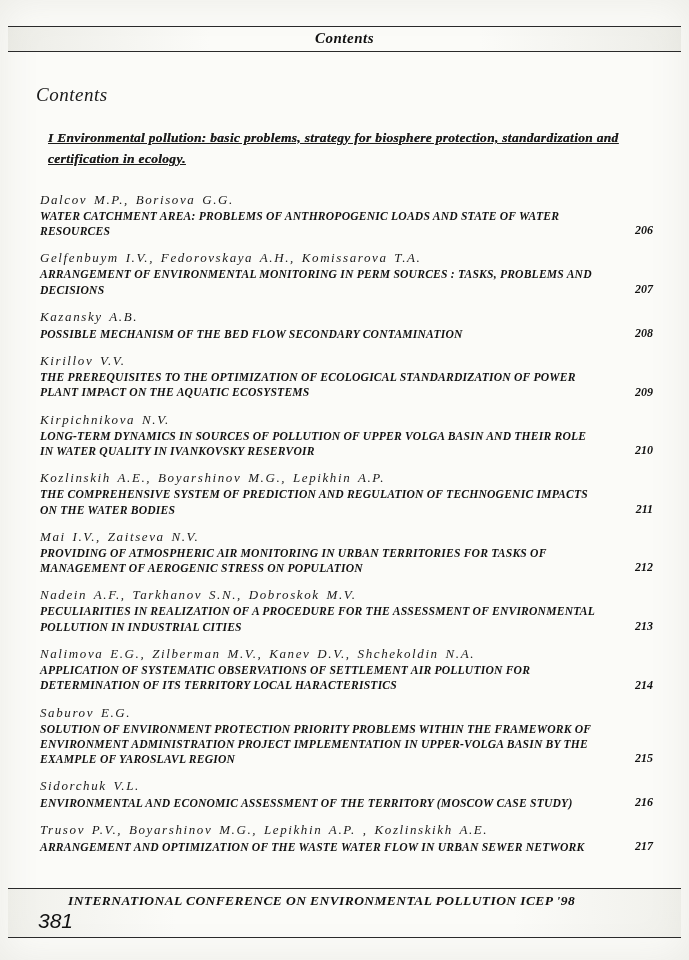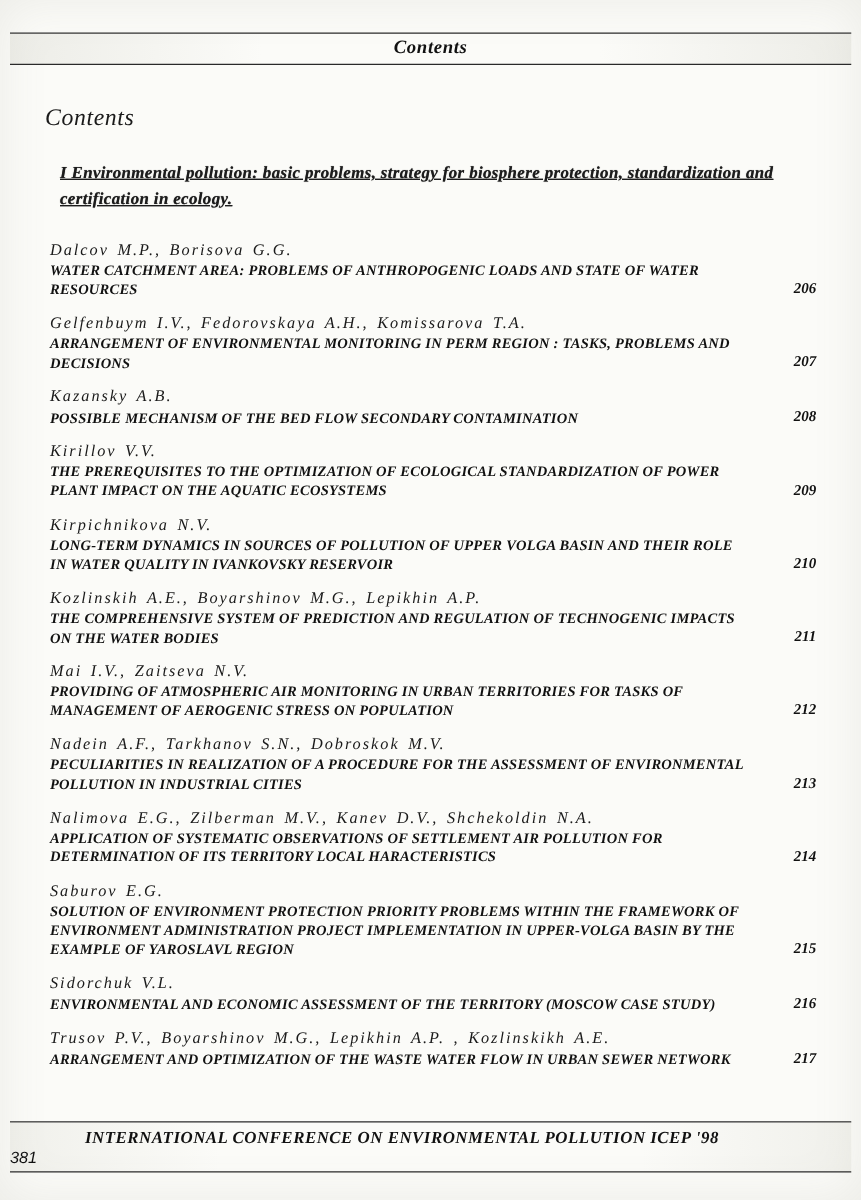--- a/index.html
+++ b/index.html
@@ -115,24 +115,25 @@
     flex:1 1 auto;
     text-align:center;
     font-weight:bold;
     font-size:13.5px;
     letter-spacing:0.4px;
     color:#111;
     padding-left:60px;
   }
   .footer-page{
     flex:0 0 auto;
-    font-size:13px;
+    font-size:21px;
     color:#111;
     padding-right:8px;
     font-family:"Liberation Sans","DejaVu Sans",sans-serif;
+    margin-left:30px;
   }
 </style>
 </head>
 <body>
 
 <div class="page">
 
   <div class="head-band">
     <div class="rule"></div>
     <span class="band-text">Contents</span>
@@ -149,21 +150,21 @@
     <p class="authors">Dalcov M.P., Borisova G.G.</p>
     <div class="entry-row">
       <span class="entry-title">WATER CATCHMENT AREA: PROBLEMS OF ANTHROPOGENIC LOADS AND STATE OF WATER RESOURCES</span>
       <span class="entry-page">206</span>
     </div>
   </li>
 
   <li class="toc-entry">
     <p class="authors">Gelfenbuym I.V., Fedorovskaya A.H., Komissarova T.A.</p>
     <div class="entry-row">
-      <span class="entry-title">ARRANGEMENT OF ENVIRONMENTAL MONITORING IN PERM REGION : TASKS, PROBLEMS AND DECISIONS</span>
+      <span class="entry-title">ARRANGEMENT OF ENVIRONMENTAL MONITORING IN PERM SOURCES : TASKS, PROBLEMS AND DECISIONS</span>
       <span class="entry-page">207</span>
     </div>
   </li>
 
   <li class="toc-entry">
     <p class="authors">Kazansky A.B.</p>
     <div class="entry-row">
       <span class="entry-title">POSSIBLE MECHANISM OF THE BED FLOW SECONDARY CONTAMINATION</span>
       <span class="entry-page">208</span>
     </div>

